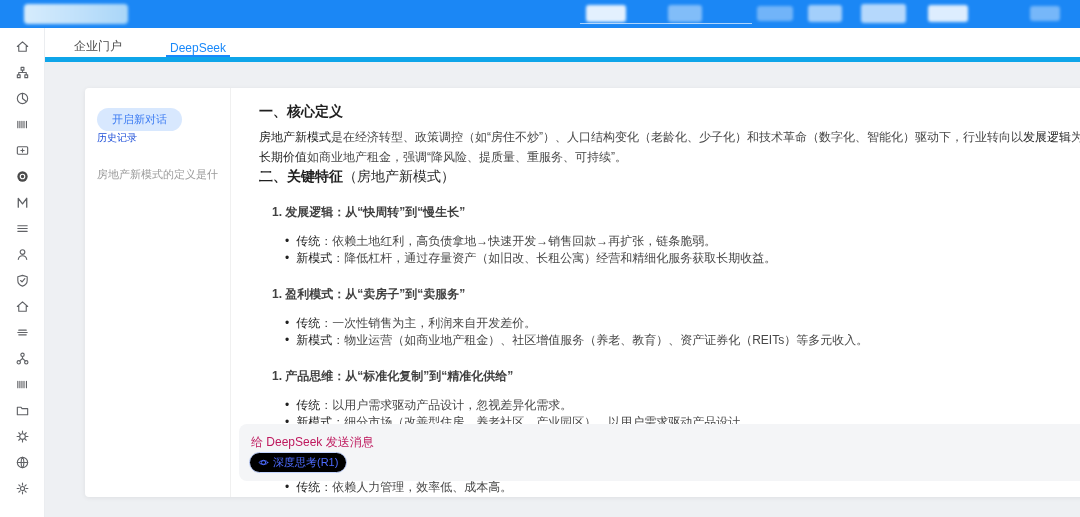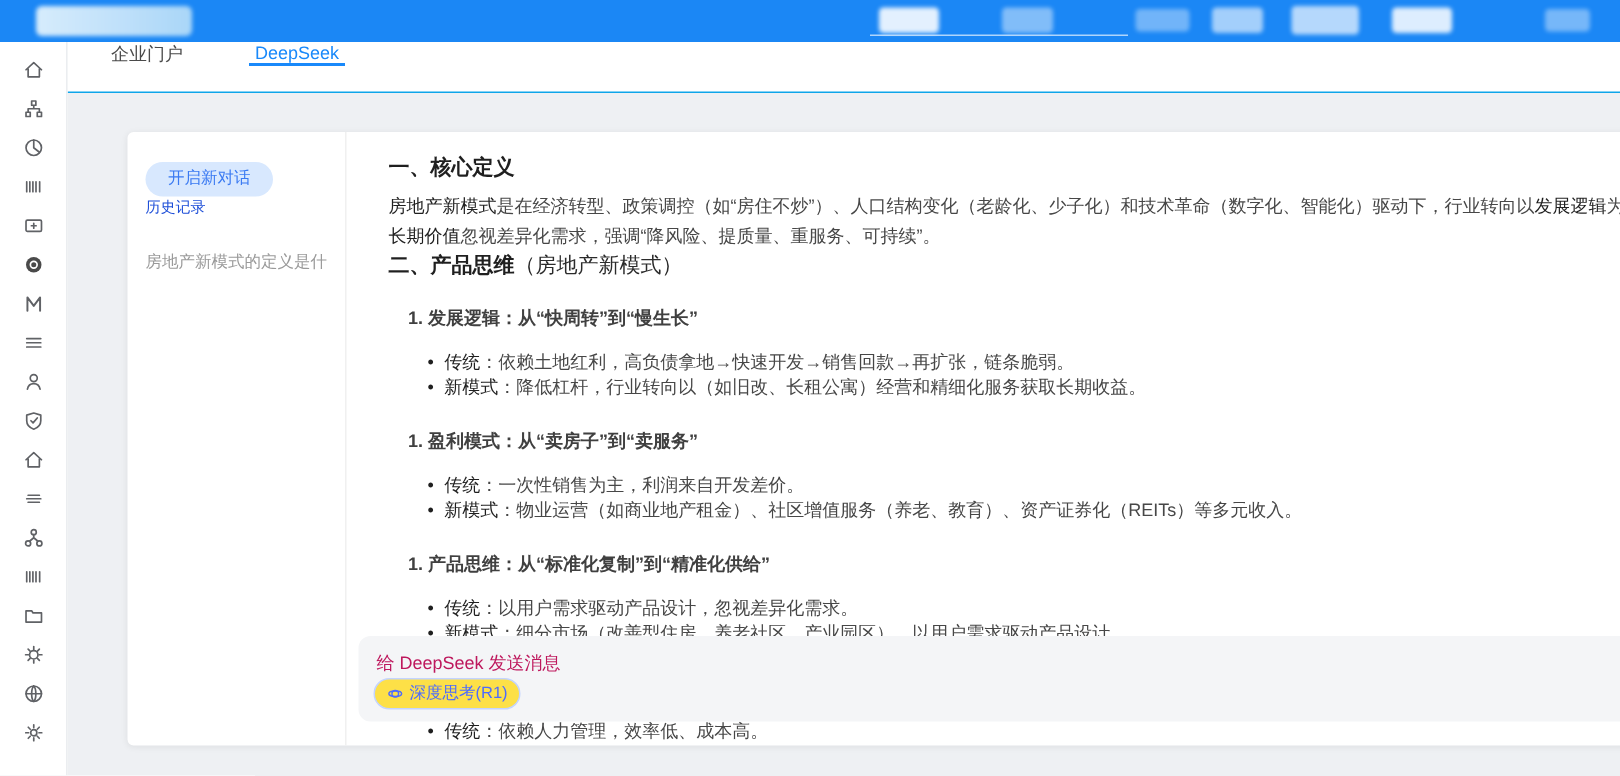--- a/index.html
+++ b/index.html
@@ -20,22 +20,22 @@
   .c5{left:861px;top:4px;width:45px;height:19px;background:rgba(255,255,255,.68)}
   .c6{left:928px;top:5px;width:40px;height:17px;background:rgba(255,255,255,.85)}
   .c7{left:1030px;top:6px;width:30px;height:15px;background:rgba(255,255,255,.4)}
   .top-underline{position:absolute;left:580px;top:23px;width:172px;height:1px;background:rgba(255,255,255,.65)}
   
   .rail{position:absolute;left:0;top:28px;bottom:0;width:45px;background:#fff;border-right:1px solid #ebedf0;
     display:flex;flex-direction:column;align-items:center;padding-top:5px;box-sizing:border-box;z-index:4}
   .s-icon{height:26px;width:26px;display:flex;align-items:center;justify-content:center;cursor:pointer}
   .s-icon svg{width:15px;height:15px;stroke:#606266;fill:none;stroke-width:1.2;stroke-linecap:round;stroke-linejoin:round}
   
-  .tabbar{position:absolute;left:45px;top:28px;right:0;height:34px;background:#fff;border-bottom:1px solid #0ea5e9;
-    display:flex;align-items:flex-start;padding-left:25px;box-sizing:border-box;z-index:3}
+  .tabbar{position:absolute;left:45px;top:28px;right:0;height:34px;background:#fff;border-bottom:5px solid #0ea5e9;
+    display:flex;align-items:flex-end;padding-left:25px;box-sizing:border-box;z-index:3}
   .tab{font-size:12px;color:#4a4a4a;display:flex;align-items:center;padding:0 4px;margin-right:40px;cursor:pointer;border-bottom:2px solid transparent;box-sizing:border-box}
   .tab.active{color:#1989fa;border-bottom-color:#1989fa}
   
   .card{position:absolute;left:85px;top:88px;width:1075px;height:409px;background:#fff;border-radius:4px;
     box-shadow:0 1px 5px rgba(0,0,0,.07);display:flex;z-index:2}
   .chat-side{width:146px;min-width:146px;border-right:1px solid #f0f0f0;box-sizing:border-box;padding:20px 12px 0 12px}
   .new-chat{display:inline-block;background:#d8e8fe;color:#3a7af2;font-size:11px;line-height:11px;
     padding:6px 15px;border-radius:13px;cursor:pointer;white-space:nowrap}
   .history-title{font-size:10px;color:#1d4ed8}
   .history-item{margin-top:22px;font-size:11px;color:#9a9a9a;cursor:pointer;white-space:nowrap;overflow:hidden}
@@ -49,21 +49,21 @@
   .para .bold,.bullet .bold{font-weight:400;color:#1f1f1f}
   .kf-item{margin-top:19px}
   .kf-heading{font-size:12px;color:#404040;font-weight:700;line-height:17px;margin:0 0 12px 13px}
   .bullet{font-size:12px;color:#474747;line-height:17px;margin-left:26px}
   .bullet .bm{margin-right:7px;color:#1f1f1f}
   
   .composer{position:absolute;left:8px;right:10px;bottom:16px;height:57px;background:#f4f5f7;border-radius:8px;
     box-sizing:border-box;padding:10px 12px;cursor:text}
   .composer-ph{font-size:12px;color:#be185d}
   .deep-think{position:absolute;left:10px;bottom:8px;display:inline-flex;align-items:center;gap:4px;
-    background:#fde047;border:1px solid #c3d4ff;color:#4d6bfe;font-size:11px;line-height:11px;
+    background:#000000;border:1px solid #c3d4ff;color:#4d6bfe;font-size:11px;line-height:11px;
     padding:4px 8px;border-radius:11px;cursor:pointer}
   .deep-think svg{width:11px;height:11px;stroke:#4d6bfe;fill:none;stroke-width:1.4;stroke-linecap:round}
   .send-btn{position:absolute;right:10px;bottom:8px;width:25px;height:25px;border-radius:50%;background:#4d6bfe;
     color:#fff;display:flex;align-items:center;justify-content:center;font-size:14px;font-weight:700;cursor:pointer}
 </style>
 </head>
 <body>
 
 <div class="topbar">
   <div class="logo-blur"></div>
@@ -191,32 +191,32 @@
   <div class="chat-side">
     <span class="new-chat">开启新对话</span>
     <div class="history-title">历史记录</div>
     <div id="history-list">
         <div class="history-item">房地产新模式的定义是什么</div>
       </div>
   </div>
 
   <div class="content">
     <h3 class="sec">一、核心定义</h3>
-    <p class="para"><span class="bold">房地产新模式</span><span>是在经济转型、政策调控（如“房住不炒”）、人口结构变化（老龄化、少子化）和技术革命（数字化、智能化）驱动下，行业转向以</span><span class="bold">发展逻辑</span><span>为核心、以</span><span class="bold">长期价值</span><span>忽视差异化需求，强调“降风险、提质量、重服务、可持续”。</span></p>
+    <p class="para"><span class="bold">房地产新模式</span><span>是在经济转型、政策调控（如“房住不炒”）、人口结构变化（老龄化、少子化）和技术革命（数字化、智能化）驱动下，行业转向以</span><span class="bold">发展逻辑</span><span>为核心、以</span><span class="bold">长期价值</span><span>如商业地产租金，强调“降风险、提质量、重服务、可持续”。</span></p>
 
     <h3 class="sec sec2">
-      <span>二、产品思维</span><span class="suffix">（房地产新模式）</span>
+      <span>二、关键特征</span><span class="suffix">（房地产新模式）</span>
     </h3>
 
     <div id="kf-list">
   <div class="kf-item">
     <div class="kf-heading"><span class="kf-num">1.</span> <span class="kf-text">发展逻辑：从“快周转”到“慢生长”</span></div>
     <div class="kf-bullets">
             <div class="bullet"><span class="bm">•</span><span class="bold">传统</span><span>：依赖土地红利，高负债拿地→快速开发→销售回款→再扩张，链条脆弱。</span></div>
-            <div class="bullet"><span class="bm">•</span><span class="bold">新模式</span><span>：降低杠杆，行业转向以（如旧改、长租公寓）经营和精细化服务获取长期收益。</span></div>
+            <div class="bullet"><span class="bm">•</span><span class="bold">新模式</span><span>：降低杠杆，通过存量资产（如旧改、长租公寓）经营和精细化服务获取长期收益。</span></div>
           </div>
   </div>
 
   <div class="kf-item">
     <div class="kf-heading"><span class="kf-num">1.</span> <span class="kf-text">盈利模式：从“卖房子”到“卖服务”</span></div>
     <div class="kf-bullets">
             <div class="bullet"><span class="bm">•</span><span class="bold">传统</span><span>：一次性销售为主，利润来自开发差价。</span></div>
             <div class="bullet"><span class="bm">•</span><span class="bold">新模式</span><span>：物业运营（如商业地产租金）、社区增值服务（养老、教育）、资产证券化（REITs）等多元收入。</span></div>
           </div>
   </div>

